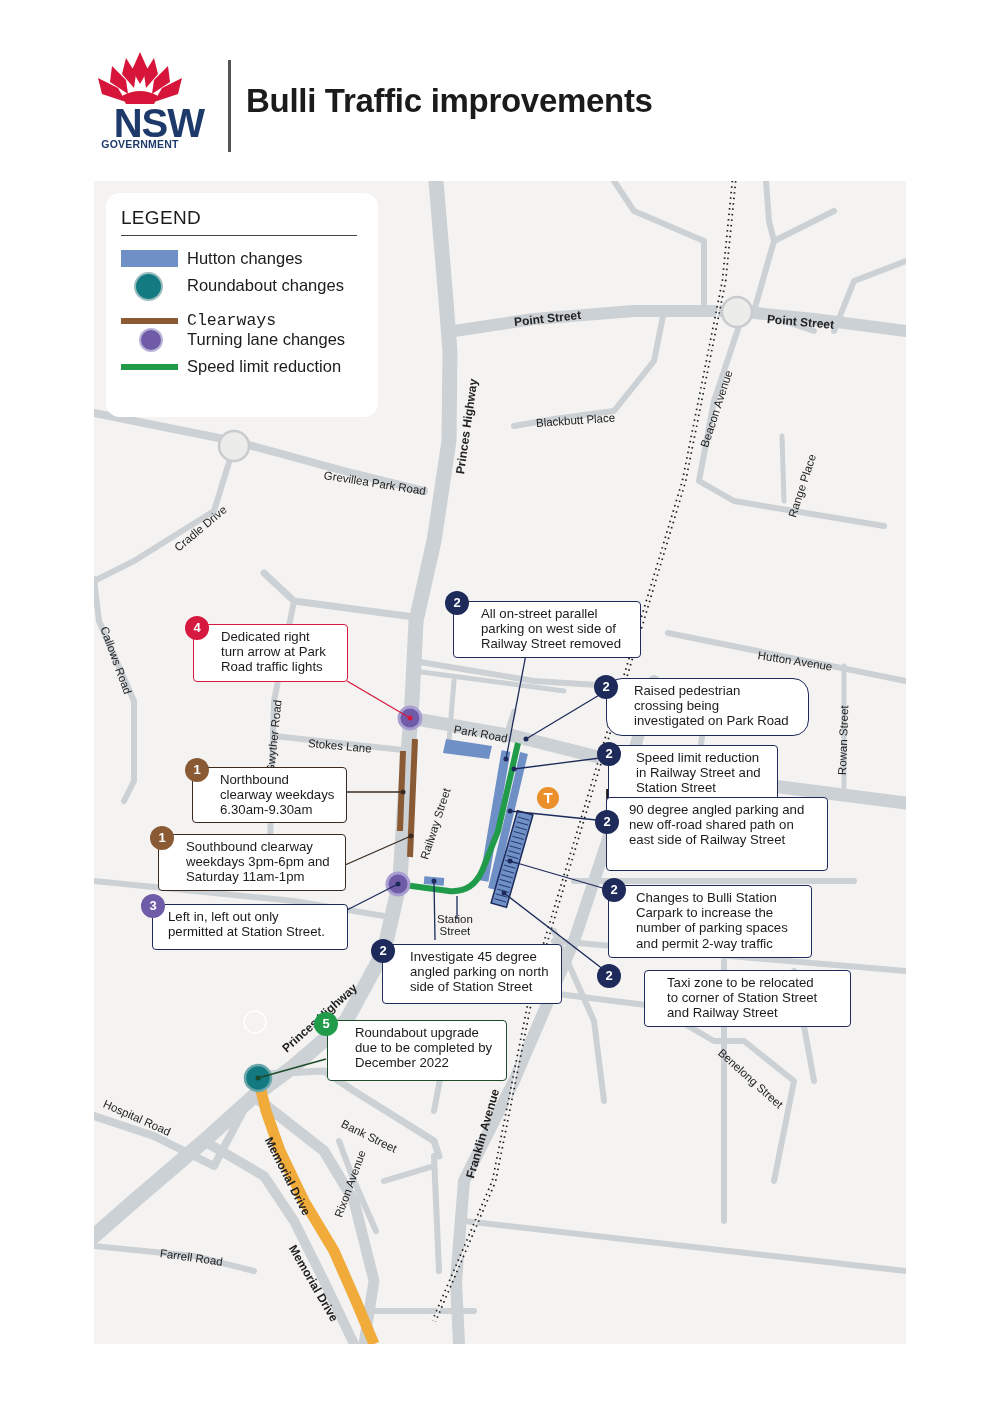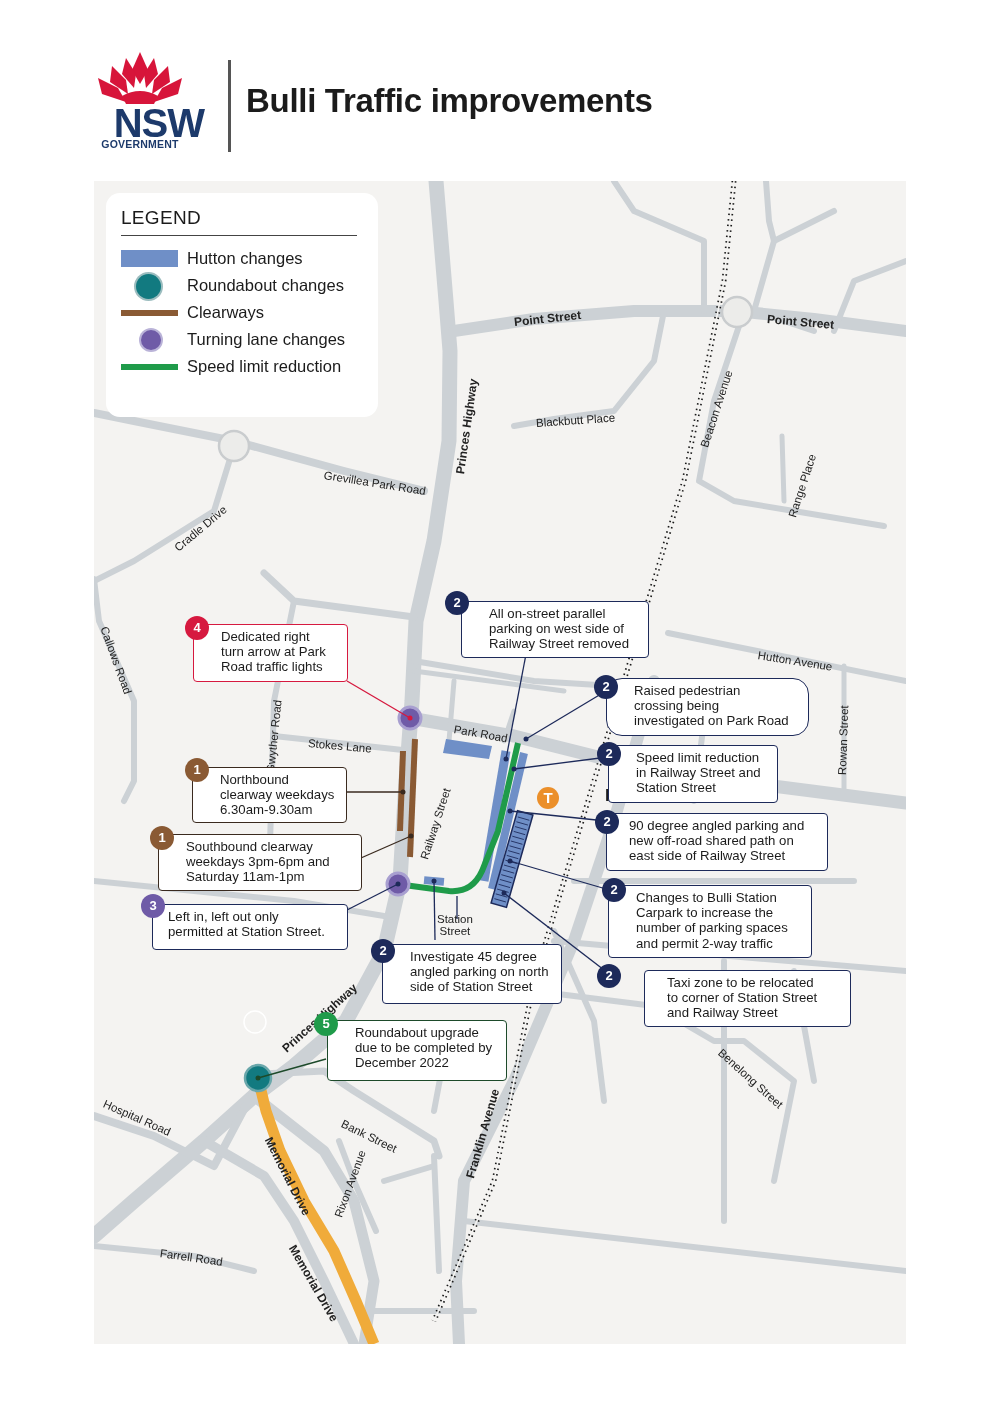--- a/index.html
+++ b/index.html
@@ -205,21 +205,21 @@
     <div class="legend-title">LEGEND</div>
     <div class="legend-rule"></div>
     <div class="legend-item" style="top:54px;">
       <div class="sw-bar" style="top:3px;height:17px;background:#6f8fc7;"></div>
       <div class="label">Hutton changes</div>
     </div>
     <div class="legend-item" style="top:81px;">
       <div class="sw-dot" style="left:15px;top:0px;width:25px;height:25px;background:#127a80;box-shadow:0 0 0 2px #9cbdbf;"></div>
       <div class="label">Roundabout changes</div>
     </div>
-    <div class="legend-item" style="top:108px;">
+    <div class="legend-item" style="top:116px;font-family:Liberation Mono, monospace;">
       <div class="sw-bar" style="top:9px;height:6px;background:#8a5a34;"></div>
       <div class="label">Clearways</div>
     </div>
     <div class="legend-item" style="top:135px;">
       <div class="sw-dot" style="left:20px;top:2px;width:20px;height:20px;background:#6f5ba7;box-shadow:0 0 0 2px #bab3d8;"></div>
       <div class="label">Turning lane changes</div>
     </div>
     <div class="legend-item" style="top:162px;">
       <div class="sw-bar" style="top:9px;height:6px;background:#1f9b4a;"></div>
       <div class="label">Speed limit reduction</div>
@@ -233,55 +233,55 @@
   </div>
   <div class="badge b-red" style="left:91px;top:435px;">4</div>
 
   <div class="callout" style="left:98px;top:586px;width:155px;height:56px;border-color:#3a2a1f;">
     <div class="txt">Northbound
 clearway weekdays
 6.30am-9.30am</div>
   </div>
   <div class="badge b-brown" style="left:91px;top:577px;">1</div>
 
-  <div class="callout" style="left:64px;top:653px;width:204px;height:57px;border-color:#3a2a1f;">
+  <div class="callout" style="left:64px;top:653px;width:188px;height:57px;border-color:#3a2a1f;">
     <div class="txt">Southbound clearway
 weekdays 3pm-6pm and
 Saturday 11am-1pm</div>
   </div>
   <div class="badge b-brown" style="left:56px;top:645px;">1</div>
 
   <div class="callout" style="left:58px;top:723px;width:196px;height:46px;">
     <div class="txt" style="margin-left:-12px;">Left in, left out only
 permitted at Station Street.</div>
   </div>
   <div class="badge b-purple" style="left:47px;top:713px;">3</div>
 
-  <div class="callout" style="left:359px;top:420px;width:188px;height:57px;margin-left:8px;">
+  <div class="callout" style="left:359px;top:420px;width:188px;height:57px;">
     <div class="txt">All on-street parallel
 parking on west side of
 Railway Street removed</div>
   </div>
   <div class="badge b-navy" style="left:351px;top:410px;">2</div>
 
   <div class="callout" style="left:512px;top:497px;width:203px;height:58px;border-radius:16px;">
     <div class="txt">Raised pedestrian
 crossing being
 investigated on Park Road</div>
   </div>
   <div class="badge b-navy" style="left:500px;top:494px;">2</div>
 
   <div class="callout" style="left:514px;top:564px;width:170px;height:58px;">
     <div class="txt">Speed limit reduction
 in Railway Street and
 Station Street</div>
   </div>
   <div class="badge b-navy" style="left:503px;top:561px;">2</div>
 
-  <div class="callout" style="left:512px;top:632px;width:222px;height:58px;">
+  <div class="callout" style="left:512px;top:616px;width:222px;height:74px;">
     <div class="txt" style="margin-left:-5px;">90 degree angled parking and
 new off-road  shared path on
 east side of Railway Street</div>
   </div>
   <div class="badge b-navy" style="left:501px;top:629px;">2</div>
 
   <div class="callout" style="left:514px;top:704px;width:204px;height:73px;">
     <div class="txt">Changes to Bulli Station
 Carpark to increase the
 number of parking spaces

